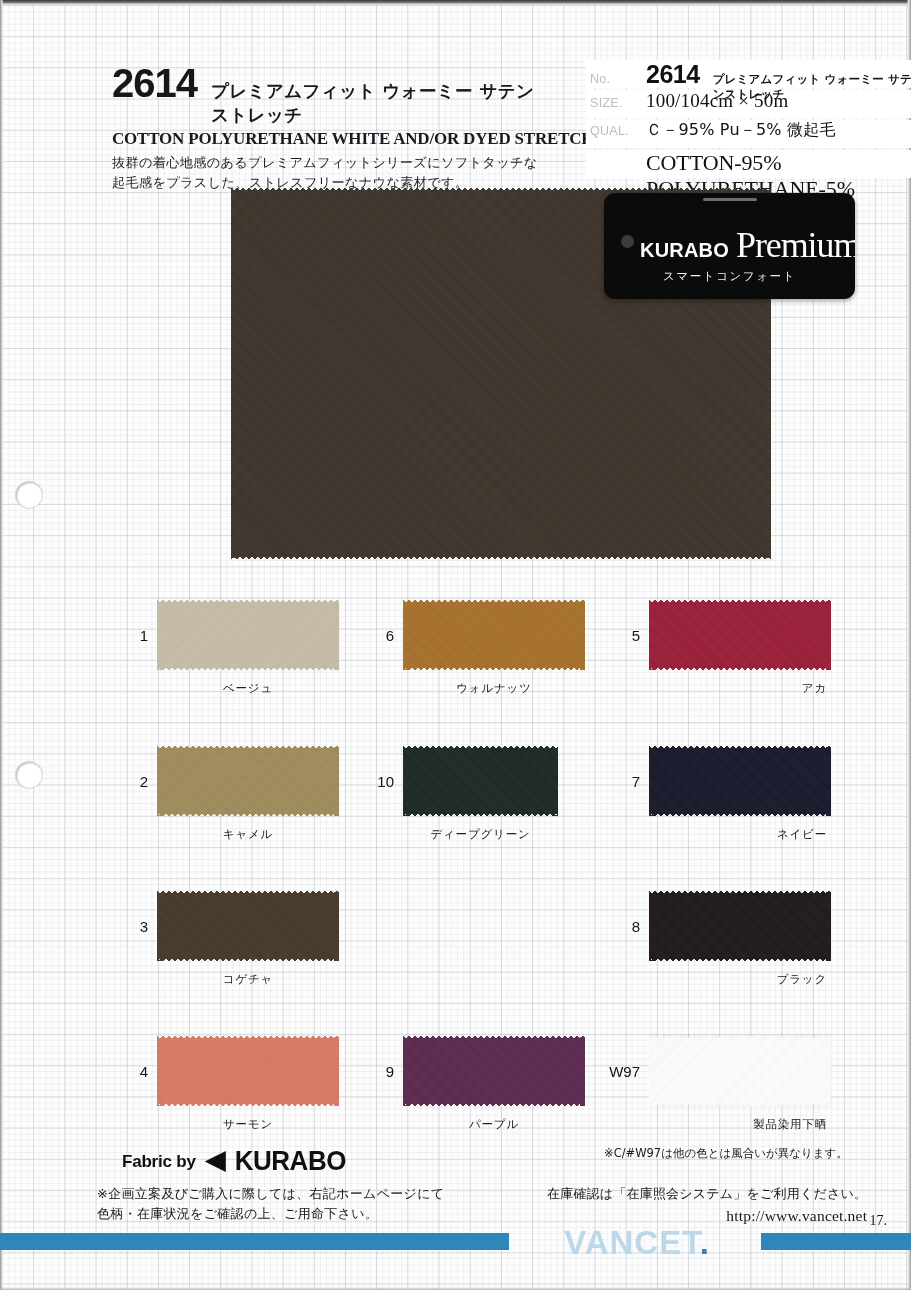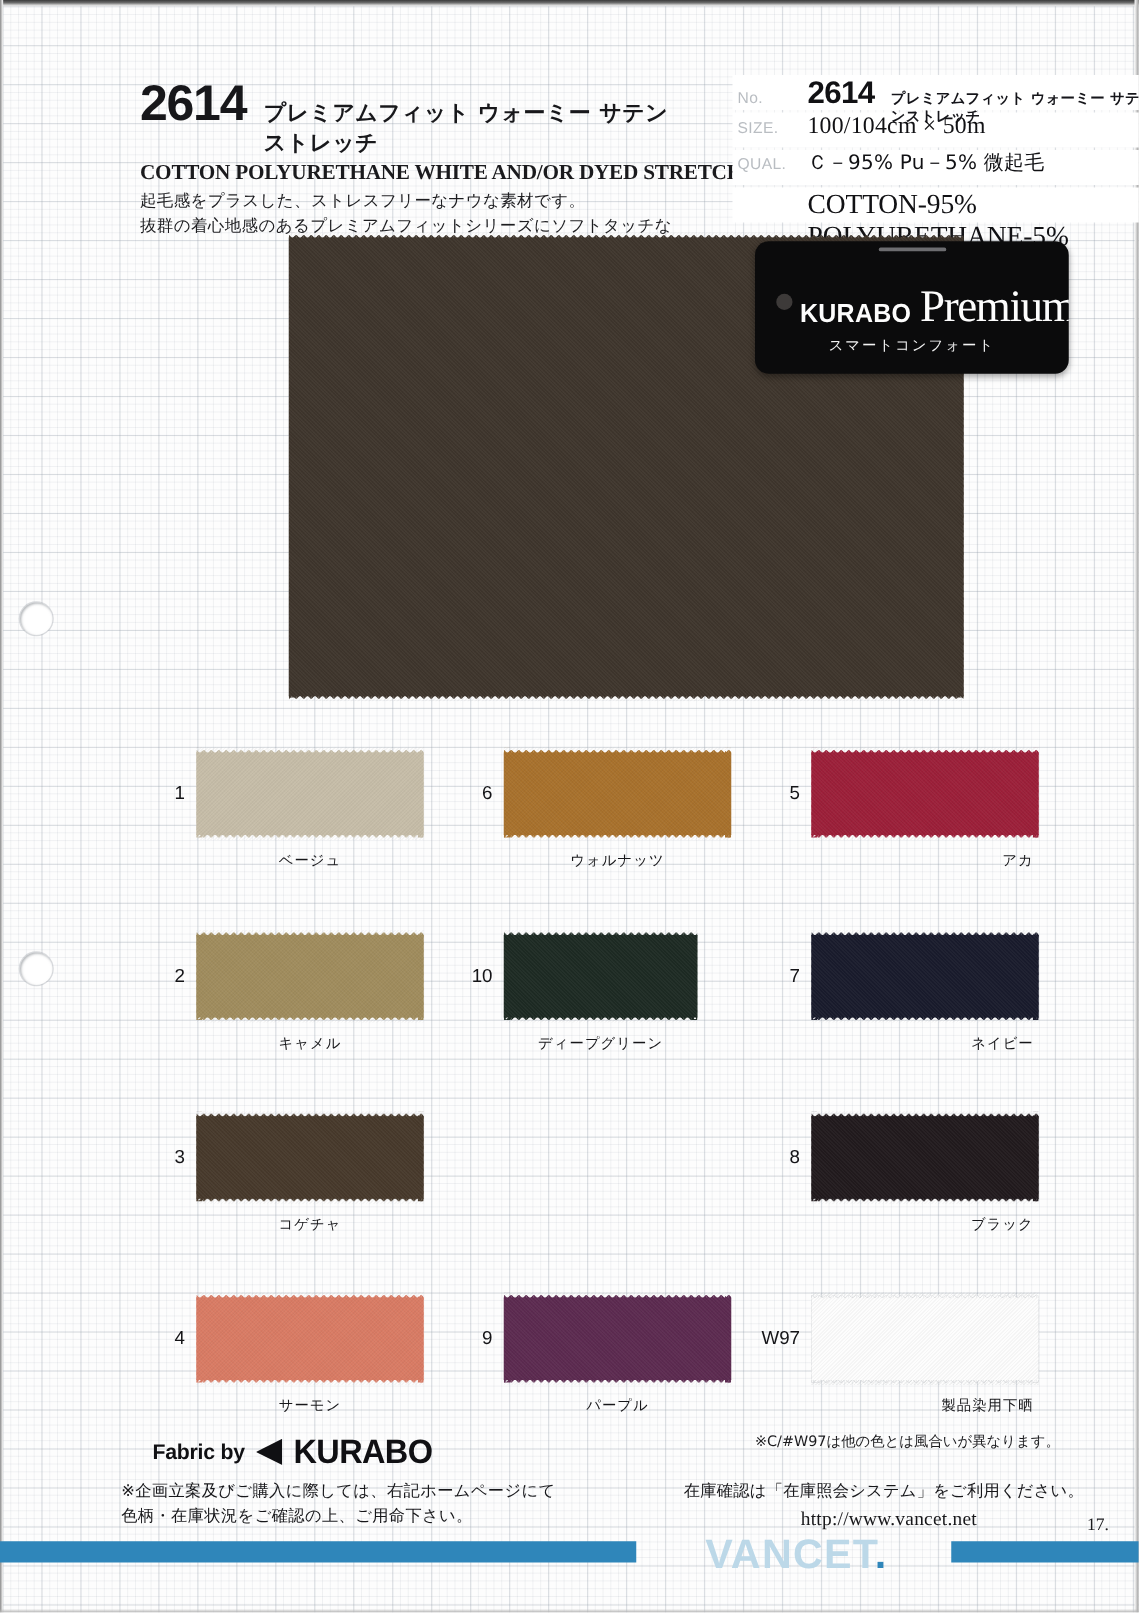--- a/index.html
+++ b/index.html
@@ -266,21 +266,21 @@
   }
   .note-left .l2{}
 
   .note-right{
     position:absolute;left:547px;top:1184px;
     font-family:"DejaVu Sans", sans-serif;
     font-size:13px;color:#17171a;line-height:1.5;letter-spacing:0.2px;
   }
   .note-right .url{
     font-family:"Liberation Serif", serif;
-    font-size:15.5px;text-align:center;letter-spacing:0.2px;padding-left:8px;
+    font-size:15.5px;text-align:right;letter-spacing:0.2px;padding-left:8px;
   }
 
   .page-no{
     position:absolute;right:24px;top:1213px;
     font-family:"Liberation Serif", serif;
     font-size:14px;color:#1a1a1d;
   }
 
   
   .bar{
@@ -311,22 +311,22 @@
   <div class="punch p1"></div>
   <div class="punch p2"></div>
 
   <div class="head-left">
     <div class="head-row1">
       <span class="head-num">2614</span>
       <span class="head-kana">プレミアムフィット ウォーミー サテンストレッチ</span>
     </div>
     <div class="head-en">COTTON POLYURETHANE WHITE AND/OR DYED STRETCH SATEEN</div>
     <div class="head-desc">
+      <div>抜群の着心地感のあるプレミアムフィットシリーズにソフトタッチな</div>
       <div>起毛感をプラスした、ストレスフリーなナウな素材です。</div>
-      <div>抜群の着心地感のあるプレミアムフィットシリーズにソフトタッチな</div>
     </div>
   </div>
 
   <div class="spec">
     <div class="spec-row">
       <span class="spec-lab">No.</span>
       <span class="spec-val big">2614</span>
       <span class="spec-val kana">プレミアムフィット ウォーミー サテンストレッチ</span>
     </div>
     <div class="spec-row">

